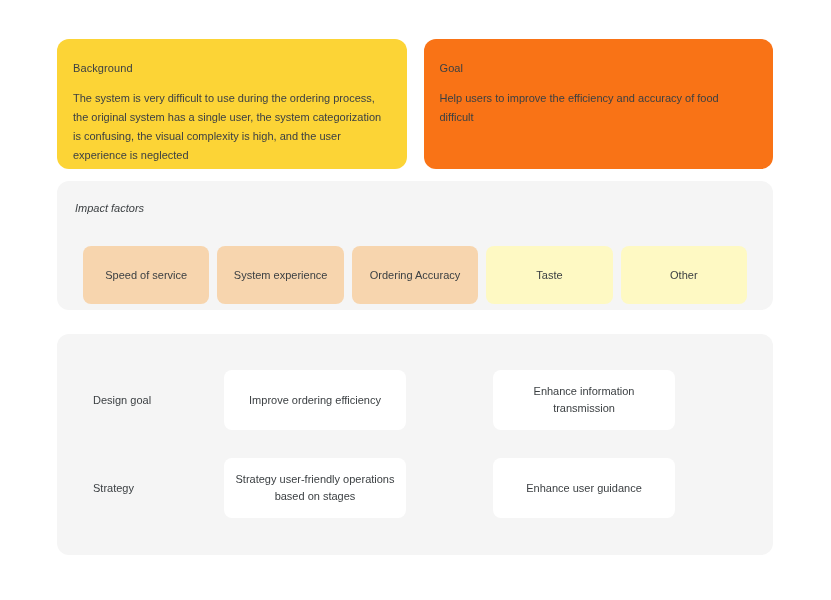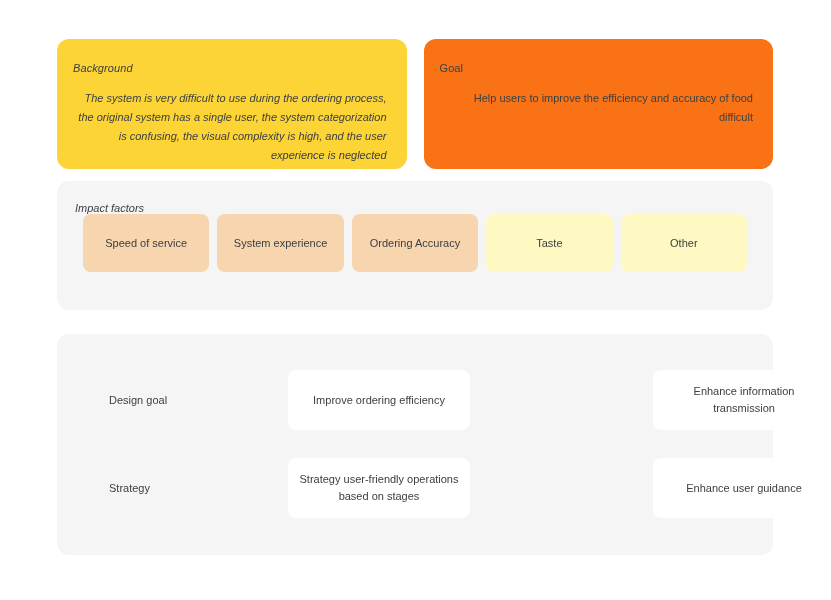--- a/index.html
+++ b/index.html
@@ -32,37 +32,36 @@
     height: 130px;
     display: flex;
     gap: 17px;
   }
   .info-card {
     flex: 1 1 0;
     border-radius: 12px;
     padding: 22px 20px 18px 16px;
     box-sizing: border-box;
   }
-  .info-card.background-card { background: #FCD436; font-style: italic; }
+  .info-card.background-card { background: #FCD436; }
   .info-card.goal-card       { background: #f97316; }
 
   .card-title {
     font-size: 11px;
     line-height: 14px;
     color: #3c4043;
     margin: 0 0 14px 0;
     letter-spacing: .1px;
   }
   .card-body {
     font-size: 11px;
     line-height: 19px;
     color: #3c4043;
     margin: 0;
     max-width: 322px;
-    text-align: right;
   }
   .goal-card .card-body { max-width: 330px; }
 
   
   .panel {
     position: absolute;
     background: #F5F5F5;
     border-radius: 12px;
   }
   .impact-panel {
@@ -76,25 +75,24 @@
     left: 18px;
     top: 20px;
     font-size: 11px;
     line-height: 14px;
     color: #3c4043;
     font-style: italic;
   }
   .chips {
     position: absolute;
     left: 26px;
-    top: 33px;
+    top: 65px;
     width: 664px;
     display: flex;
     gap: 8px;
-    justify-content: center;
   }
   .chip {
     flex: 1 1 0;
     height: 58px;
     border-radius: 8px;
     display: flex;
     align-items: center;
     justify-content: center;
     font-size: 11px;
     line-height: 15px;
@@ -108,26 +106,25 @@
 
   
   .matrix-panel {
     left: 57px;
     top: 334px;
     width: 716px;
     height: 221px;
   }
   .matrix-row {
     position: absolute;
-    left: 16px;
+    left: 0;
     width: 716px;
     height: 60px;
     display: flex;
     align-items: center;
-    gap: 48px;
   }
   .matrix-row.row-0 { top: 36px; }
   .matrix-row.row-1 { top: 124px; }
 
   .row-label {
     width: 167px;
     padding-left: 36px;
     box-sizing: border-box;
     font-size: 11px;
     line-height: 15px;

